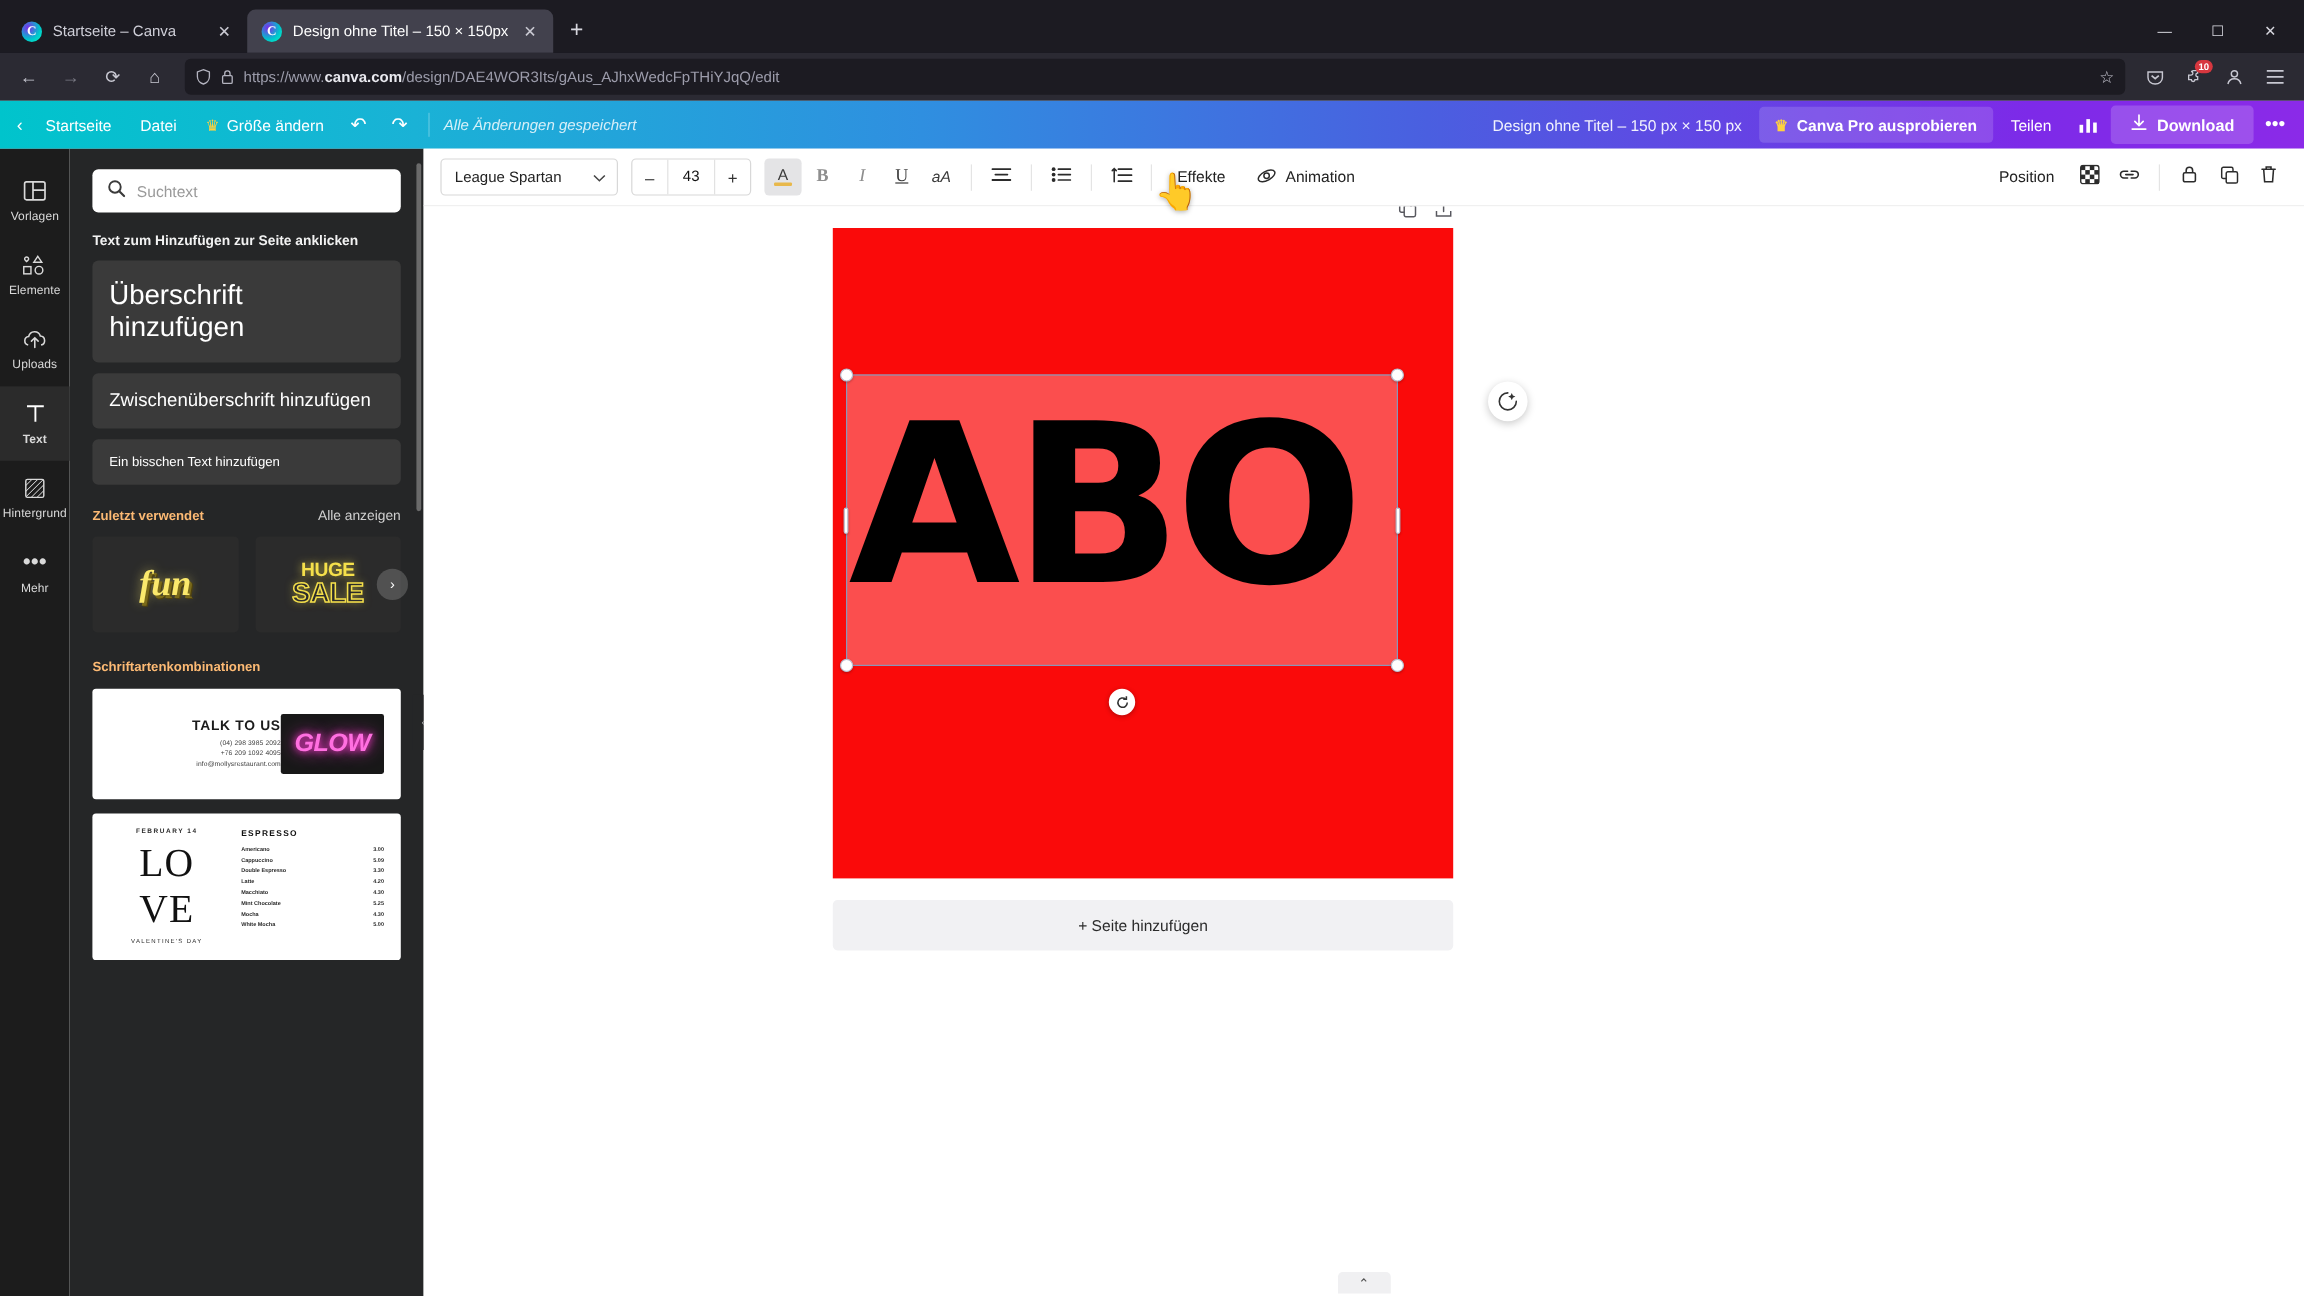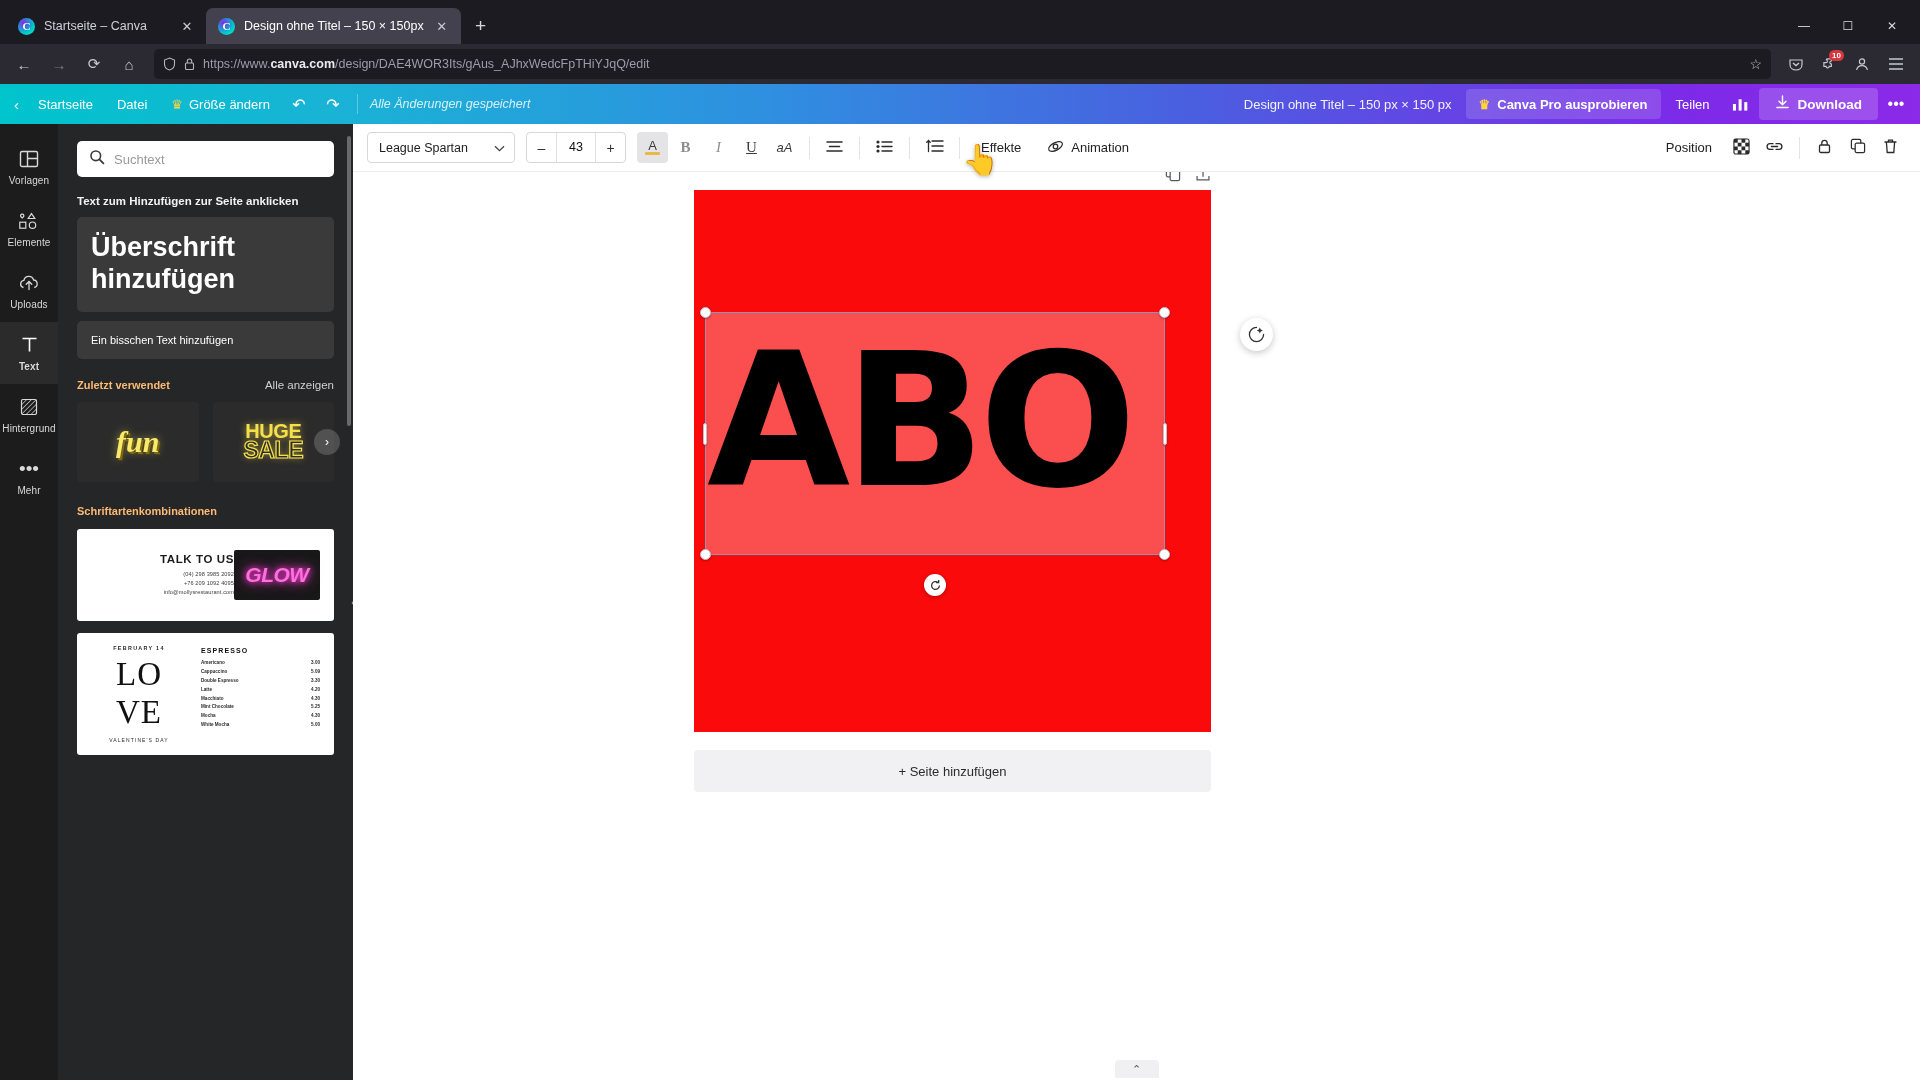--- a/index.html
+++ b/index.html
@@ -130,40 +130,40 @@
   }
   .search-box input {
     border: 0; outline: 0; flex: 1; font-size: 13px; color: #333;
     font-family: "Liberation Sans", sans-serif; background: transparent;
   }
   .search-box input::placeholder { color: #9a9a9a; }
   .panel-sub { font-size: 11.5px; font-weight: bold; color: #f2f2f2; margin: 18px 0 10px; }
   .txt-card {
     background: #3a3a3a; border-radius: 5px; padding: 13px 14px; margin-bottom: 9px; color: #fff;
   }
-  .txt-card.h1 { font-size: 27px; font-weight: bold; line-height: 1.18; padding: 15px 14px 16px; }
+  .txt-card.h1 { font-size: 23px; font-weight: normal; line-height: 1.18; padding: 15px 14px 16px; }
   .txt-card.h2 { font-size: 15.5px; padding: 14px; }
   .txt-card.h3 { font-size: 11px; padding: 13px 14px; }
   .sec-head { display: flex; align-items: baseline; justify-content: space-between; margin: 20px 0 8px; }
   .sec-title { font-size: 11px; font-weight: bold; color: #fdba74; }
   .sec-link { font-size: 11.5px; color: #cfcfcf; }
 
   .recent-row { display: flex; gap: 14px; position: relative; align-items: center; height: 86px; }
   .recent-card {
     flex: 1; height: 80px; background: #2b2b2b; border-radius: 4px;
     display: flex; align-items: center; justify-content: center; overflow: hidden;
   }
   .fun-txt {
     font-family: "Liberation Serif", serif; font-style: italic; font-weight: bold;
     font-size: 30px; color: #fbe96c;
     text-shadow: 2px 2px 0 #7a6a1a, 3px 3px 0 #4d4010, 0 0 9px rgba(251,233,108,.55);
   }
   .huge-sale { text-align: center; line-height: .92; }
   .huge-sale .l1 {
-    font-size: 20px; font-weight: bold; color: #f5e04b; letter-spacing: -.4px;
+    font-size: 16px; font-weight: bold; color: #f5e04b; letter-spacing: -.4px;
     text-shadow: 0 0 7px rgba(245,224,75,.7);
   }
   .huge-sale .l2 {
     font-size: 23px; font-weight: bold; letter-spacing: -.4px;
     color: #2b2b2b; -webkit-text-stroke: 1.2px #f5e04b;
     text-shadow: 0 0 7px rgba(245,224,75,.55);
   }
   .carousel-next {
     position: absolute; right: -6px; top: 50%; transform: translateY(-50%);
     width: 26px; height: 26px; border-radius: 50%; background: rgba(255,255,255,.18);
@@ -492,20 +492,21 @@
                   <circle cx="6.8" cy="6.8" r="4.8" fill="none" stroke="#3b3b3b" stroke-width="1.6"></circle>
                   <path d="M10.4 10.4L14.4 14.4" stroke="#3b3b3b" stroke-width="1.8" stroke-linecap="round"></path>
                 </svg>
             </span>
             <input type="text" placeholder="Suchtext" style="">
           </div>
 
           <div class="panel-sub">Text zum Hinzufügen zur Seite anklicken</div>
 
           <div class="txt-card h1">Überschrift hinzufügen</div>
+          <div class="txt-card h2">Zwischenüberschrift hinzufügen</div>
           <div class="txt-card h3">Ein bisschen Text hinzufügen</div>
 
           <div class="sec-head">
             <span class="sec-title">Zuletzt verwendet</span>
             <span class="sec-link">Alle anzeigen</span>
           </div>
 
           <div class="recent-row">
             <div class="recent-card">
               <span class="fun-txt">fun</span>

